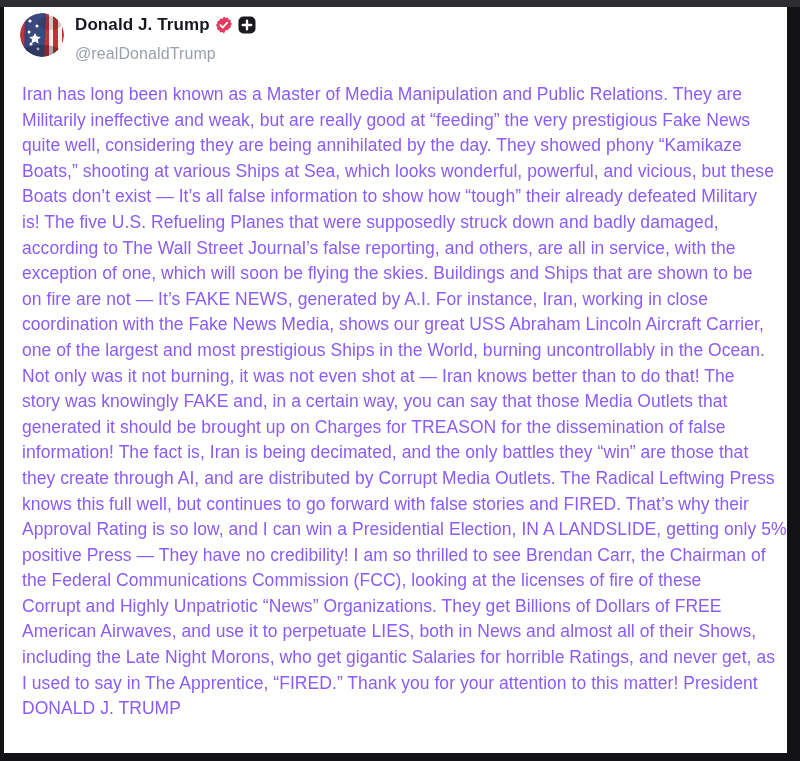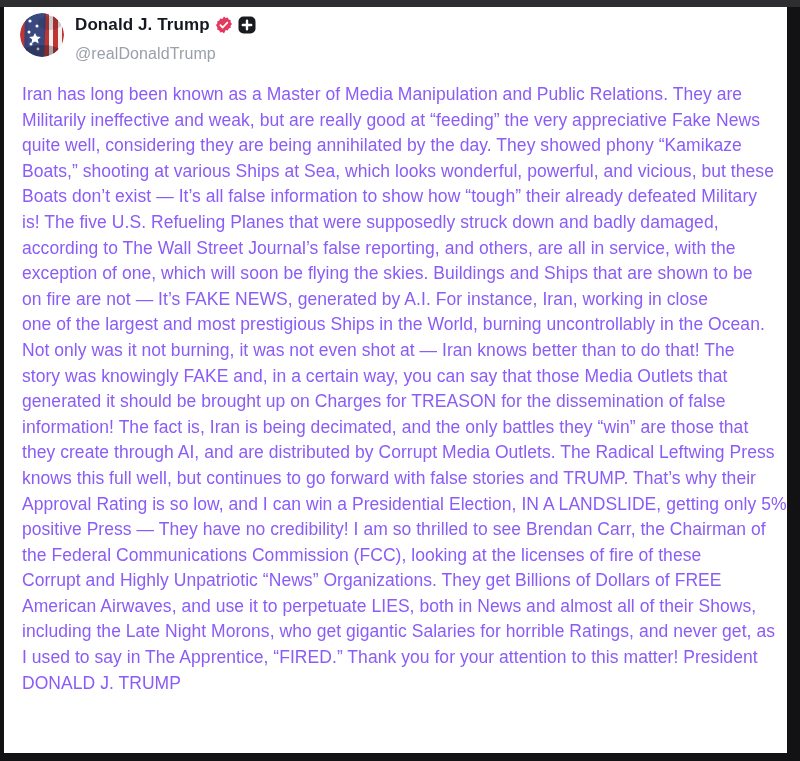--- a/index.html
+++ b/index.html
@@ -121,35 +121,36 @@
               <path d="M9 4.8 V13.2 M4.8 9 H13.2" stroke="#ffffff" stroke-width="2.4" stroke-linecap="round"></path>
             </svg>
           </span>
         </div>
         <div class="handle">@realDonaldTrump</div>
       </div>
     </div>
 
     <div class="post-body">
         <div class="post-line">Iran has long been known as a Master of Media Manipulation and Public Relations. They are</div>
-        <div class="post-line">Militarily ineffective and weak, but are really good at “feeding” the very appreciative Fake News</div>
+        <div class="post-line">Militarily ineffective and weak, but are really good at “feeding” the very prestigious Fake News</div>
         <div class="post-line">quite well, considering they are being annihilated by the day. They showed phony “Kamikaze</div>
         <div class="post-line">Boats,” shooting at various Ships at Sea, which looks wonderful, powerful, and vicious, but these</div>
         <div class="post-line">Boats don’t exist — It’s all false information to show how “tough” their already defeated Military</div>
         <div class="post-line">is! The five U.S. Refueling Planes that were supposedly struck down and badly damaged,</div>
         <div class="post-line">according to The Wall Street Journal’s false reporting, and others, are all in service, with the</div>
         <div class="post-line">exception of one, which will soon be flying the skies. Buildings and Ships that are shown to be</div>
         <div class="post-line">on fire are not — It’s FAKE NEWS, generated by A.I. For instance, Iran, working in close</div>
+        <div class="post-line">coordination with the Fake News Media, shows our great USS Abraham Lincoln Aircraft Carrier,</div>
         <div class="post-line">one of the largest and most prestigious Ships in the World, burning uncontrollably in the Ocean.</div>
         <div class="post-line">Not only was it not burning, it was not even shot at — Iran knows better than to do that! The</div>
         <div class="post-line">story was knowingly FAKE and, in a certain way, you can say that those Media Outlets that</div>
         <div class="post-line">generated it should be brought up on Charges for TREASON for the dissemination of false</div>
         <div class="post-line">information! The fact is, Iran is being decimated, and the only battles they “win” are those that</div>
         <div class="post-line">they create through AI, and are distributed by Corrupt Media Outlets. The Radical Leftwing Press</div>
-        <div class="post-line">knows this full well, but continues to go forward with false stories and TRUMP. That’s why their</div>
+        <div class="post-line">knows this full well, but continues to go forward with false stories and FIRED. That’s why their</div>
         <div class="post-line">Approval Rating is so low, and I can win a Presidential Election, IN A LANDSLIDE, getting only 5%</div>
         <div class="post-line">positive Press — They have no credibility! I am so thrilled to see Brendan Carr, the Chairman of</div>
         <div class="post-line">the Federal Communications Commission (FCC), looking at the licenses of fire of these</div>
         <div class="post-line">Corrupt and Highly Unpatriotic “News” Organizations. They get Billions of Dollars of FREE</div>
         <div class="post-line">American Airwaves, and use it to perpetuate LIES, both in News and almost all of their Shows,</div>
         <div class="post-line">including the Late Night Morons, who get gigantic Salaries for horrible Ratings, and never get, as</div>
         <div class="post-line">I used to say in The Apprentice, “FIRED.” Thank you for your attention to this matter! President</div>
         <div class="post-line">DONALD J. TRUMP</div>
       </div>
 

